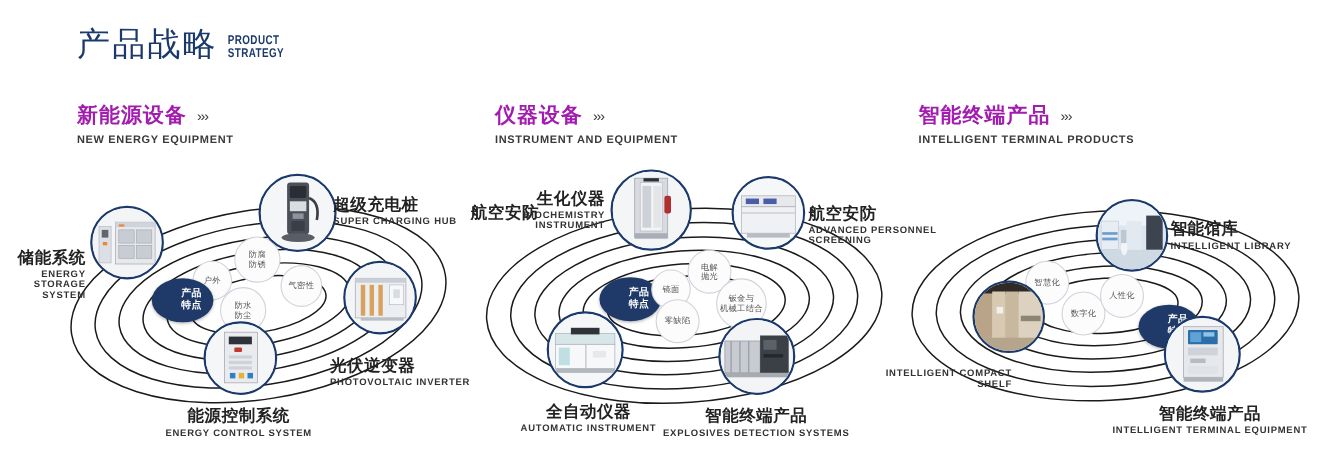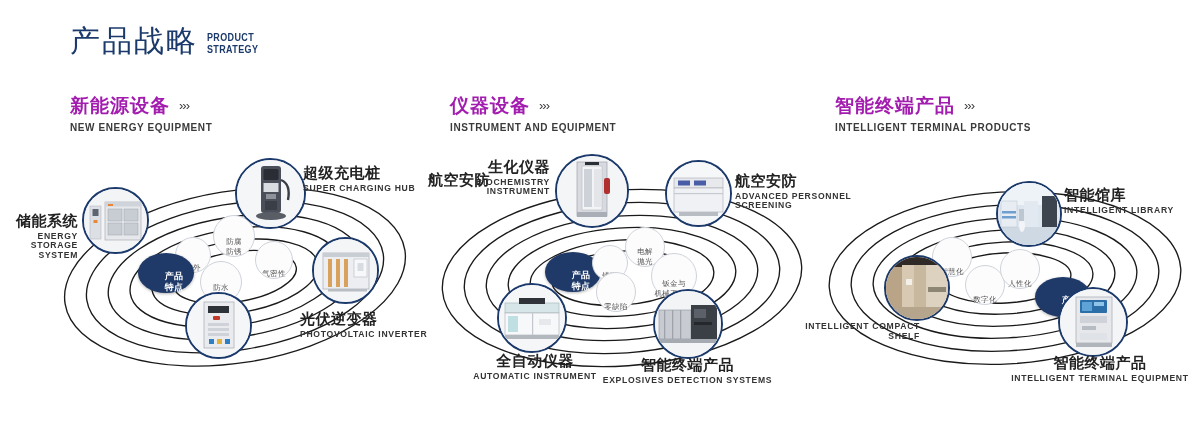--- a/index.html
+++ b/index.html
@@ -42,32 +42,32 @@
   .orbits{position:absolute;left:0;top:0;}
 
   
   .node{
     position:absolute;border-radius:50%;overflow:hidden;
     border:2px solid #1b3a6b;background:#e9ecf1;
   }
   .node .ph{position:absolute;inset:0;}
 
   
-  .nlab{position:absolute;line-height:1.12;}
+  .nlab{position:absolute;line-height:1.12;margin-top:13px;}
   .nlab .cn{
     font-size:15px;font-weight:bold;color:#222;letter-spacing:.5px;white-space:nowrap;
     font-family:"DejaVu Sans","Liberation Sans",sans-serif;
   }
   .nlab .en{font-size:8.6px;font-weight:bold;letter-spacing:.7px;color:#333;margin-top:2px;white-space:pre-line;}
   .nlab.r{text-align:right;}
   .nlab.c{text-align:center;}
 
   
   .bub{
-    position:absolute;border-radius:50%;display:flex;align-items:flex-end;justify-content:center;
+    position:absolute;border-radius:50%;display:flex;align-items:center;justify-content:center;
     text-align:center;border:1px solid #cfd3da;background:#fcfcfd;color:#555;
     font-size:7.5px;line-height:1.25;letter-spacing:.3px;
     font-family:"DejaVu Sans","Liberation Sans",sans-serif;
   }
   .bub.core{
     background:#1f3a68;border:none;color:#fff;font-weight:bold;font-size:9px;
     box-shadow:0 1px 3px rgba(0,0,0,.3);
     padding-left:16px;
   }
 
@@ -213,20 +213,24 @@
           <rect x="26" y="22" width="7" height="4" rx="1" fill="#c0392b"></rect>
           <rect x="21" y="29" width="21" height="3" fill="#cfd3d9"></rect>
           <rect x="21" y="34" width="21" height="3" fill="#cfd3d9"></rect>
           <rect x="21" y="39" width="21" height="3" fill="#cfd3d9"></rect>
           <rect x="22" y="45" width="5" height="5" fill="#2f7fc4"></rect>
           <rect x="30" y="45" width="5" height="5" fill="#e2b23a"></rect>
           <rect x="38" y="45" width="5" height="5" fill="#2f7fc4"></rect>
         </svg>
       </div>
     </div>
+    <div class="nlab c" style="left:32px;top:192px;width:260px;">
+      <div class="cn">能源控制系统</div>
+      <div class="en">ENERGY CONTROL SYSTEM</div>
+    </div>
   </div>
 
   <div class="cluster" style="left:435px;top:165px;width:375px;height:225px;">
 
     <svg class="orbits" width="375" height="225" viewBox="0 0 375 225">
       <g fill="none" stroke="#1a1a1a" stroke-width="1.35">
         <ellipse cx="187" cy="113" rx="180" ry="88" transform="rotate(-4 187 113)"></ellipse>
         <ellipse cx="187" cy="113" rx="158" ry="75" transform="rotate(-4 187 113)"></ellipse>
         <ellipse cx="187" cy="113" rx="136" ry="62" transform="rotate(-4 187 113)"></ellipse>
         <ellipse cx="187" cy="113" rx="114" ry="50" transform="rotate(-4 187 113)"></ellipse>

